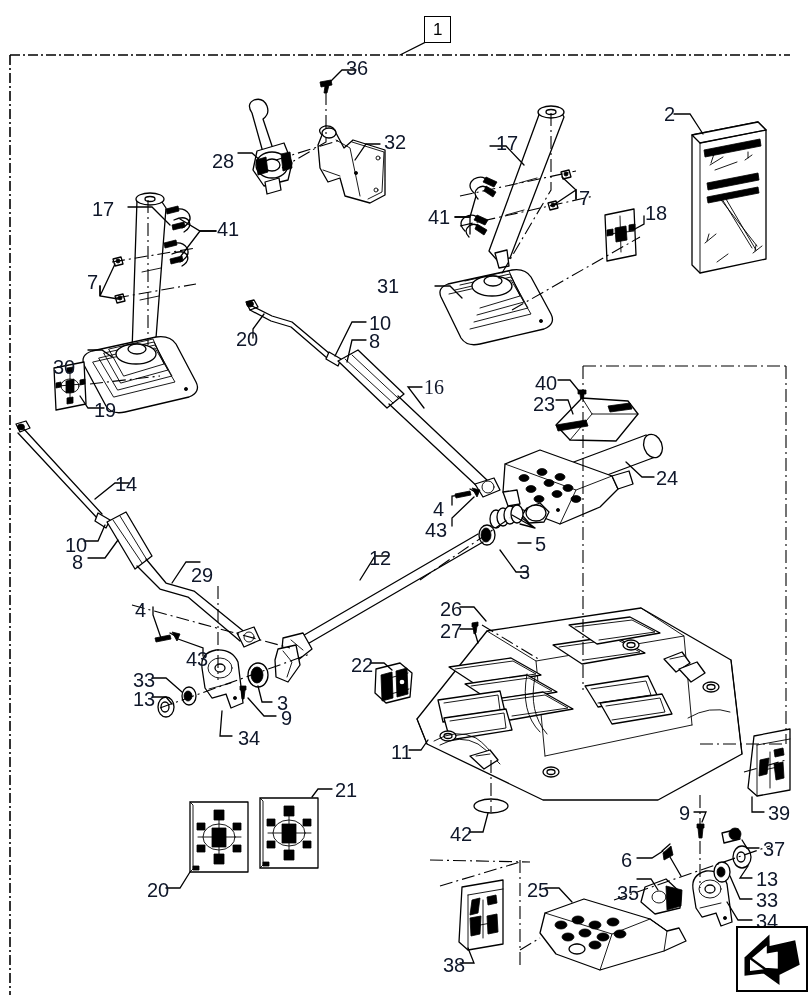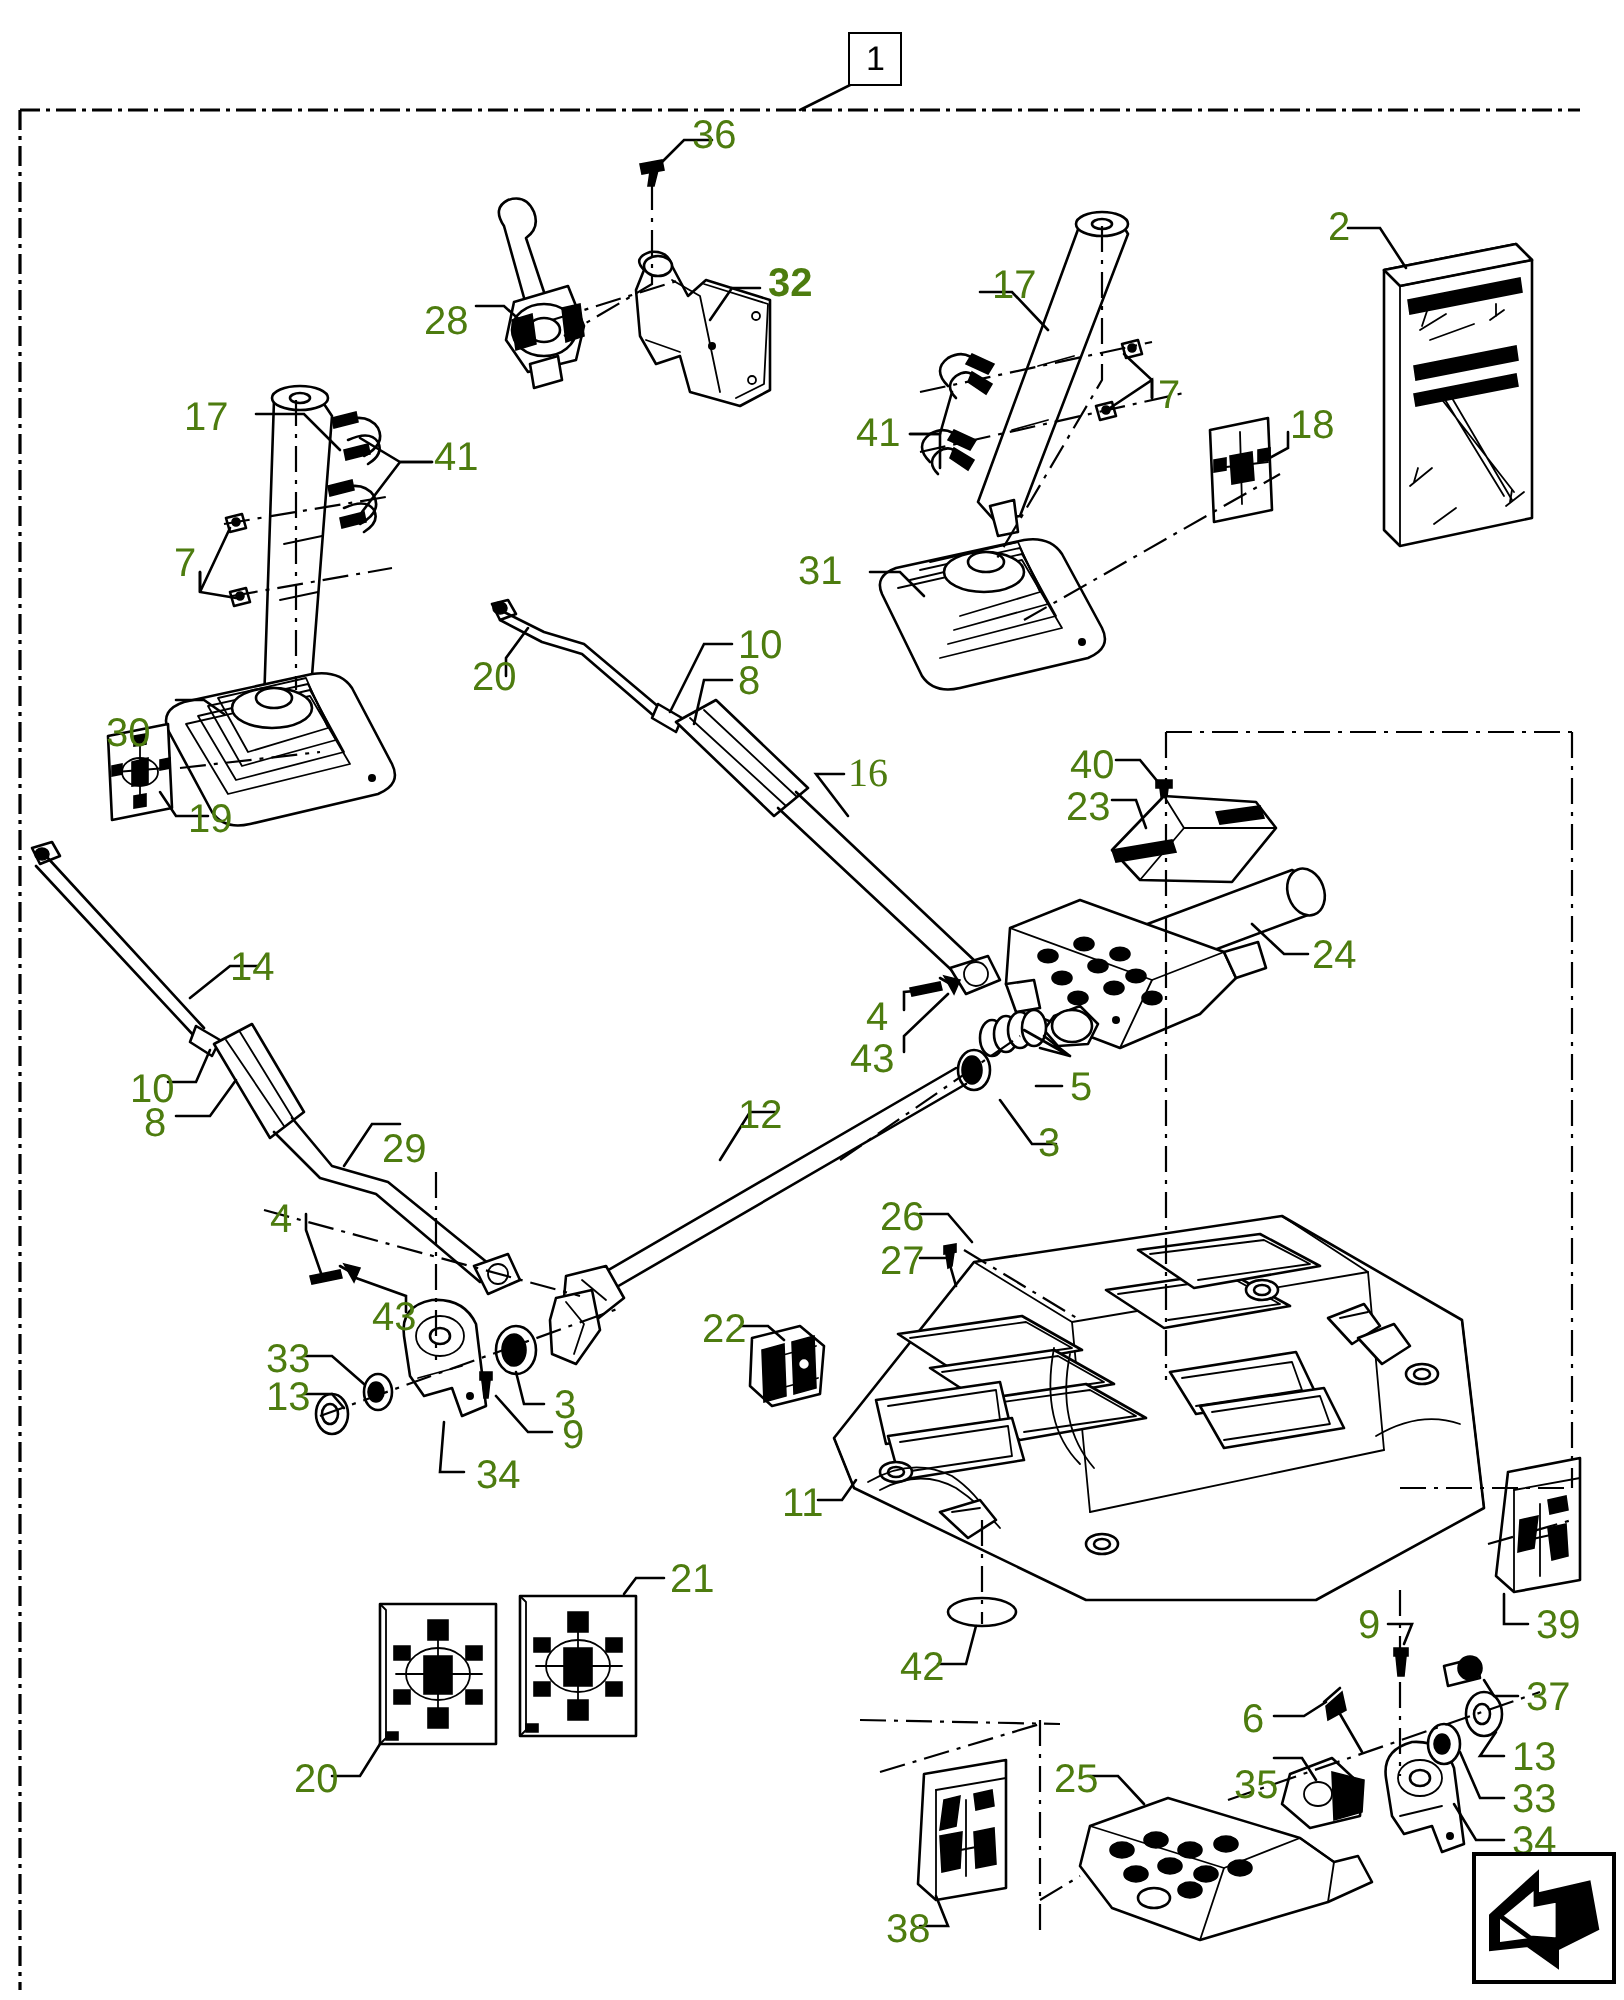--- a/index.html
+++ b/index.html
@@ -1,21 +1,21 @@
 <!DOCTYPE html>
 <html><head>
 <meta charset="utf-8">
 <title>Parts Diagram</title>
 <style>
   html,body{margin:0;padding:0;background:#ffffff;}
   body{width:812px;height:1000px;position:relative;overflow:hidden;
        font-family:"Liberation Sans", sans-serif;color:#000;}
   #stage{position:absolute;left:0;top:0;width:812px;height:1000px;}
   svg#art{position:absolute;left:0;top:0;width:812px;height:1000px;}
-  .cal{position:absolute;font-size:20px;line-height:20px;color:#4d7c0f;
+  .cal{position:absolute;font-size:20px;line-height:20px;color:#0f172a;
        font-family:"Liberation Sans", sans-serif;white-space:nowrap;}
   .boxnum{position:absolute;border:1.6px solid #000;background:#fff;
           font-size:17px;line-height:17px;padding:4px 8px;text-align:center;}
   .arrowbox{position:absolute;border:2px solid #000;background:#fff;}
 </style>
 </head>
 <body>
 
 <div id="stage">
 
@@ -537,31 +537,31 @@
     <path class="lead" d="M637,858 L652,858 L663,851"></path>
     <path class="lead" d="M637,879 L651,879 L658,890"></path>
     <path class="lead" d="M545,888 L559,888 L572,902"></path>
     <path class="lead" d="M460,963 L474,963 L468,948"></path>
   </g>
 </svg>
 
 <div class="boxnum" style="left:424px;top:16px;">1</div>
 
 <div class="cal" style="left:346px;top:58px;">36</div>
-<div class="cal" style="left:384px;top:132px;font-weight:bold;">32</div>
+<div class="cal" style="left:384px;top:132px;">32</div>
 <div class="cal" style="left:212px;top:151px;">28</div>
 <div class="cal" style="left:92px;top:199px;">17</div>
 <div class="cal" style="left:217px;top:219px;">41</div>
 <div class="cal" style="left:87px;top:272px;">7</div>
 <div class="cal" style="left:496px;top:133px;">17</div>
 <div class="cal" style="left:428px;top:207px;">41</div>
 <div class="cal" style="left:579px;top:188px;">7</div>
 <div class="cal" style="left:645px;top:203px;">18</div>
 <div class="cal" style="left:664px;top:104px;">2</div>
-<div class="cal" style="left:399px;top:276px;">31</div>
+<div class="cal" style="left:377px;top:276px;">31</div>
 <div class="cal" style="left:53px;top:357px;">30</div>
 <div class="cal" style="left:94px;top:400px;">19</div>
 <div class="cal" style="left:236px;top:329px;">20</div>
 <div class="cal" style="left:369px;top:313px;">10</div>
 <div class="cal" style="left:369px;top:331px;">8</div>
 <div class="cal" style="left:424px;top:377px;font-family:Liberation Serif, serif;">16</div>
 <div class="cal" style="left:535px;top:373px;">40</div>
 <div class="cal" style="left:533px;top:394px;">23</div>
 <div class="cal" style="left:656px;top:468px;">24</div>
 <div class="cal" style="left:115px;top:474px;">14</div>

